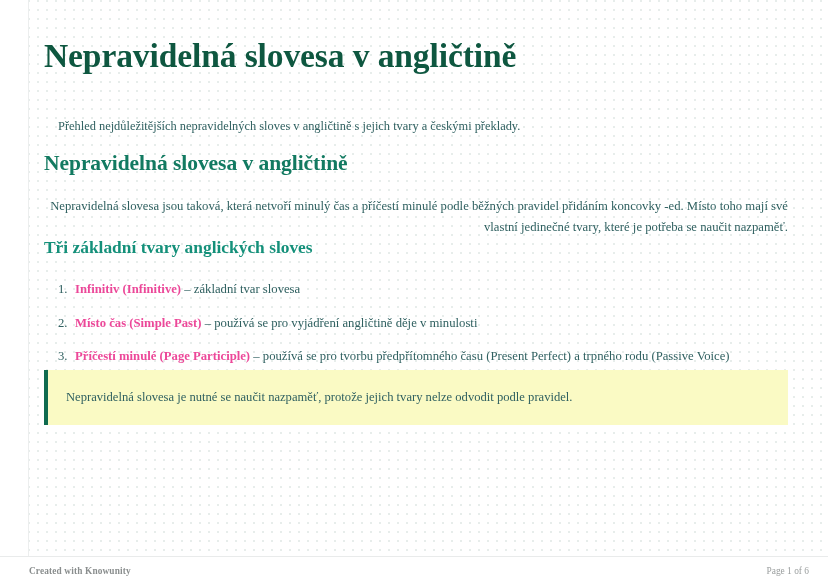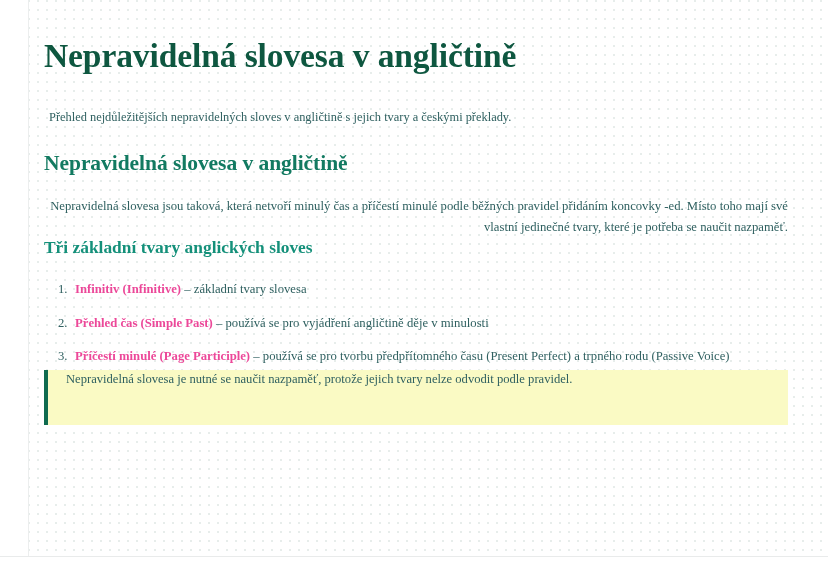--- a/index.html
+++ b/index.html
@@ -77,21 +77,21 @@
     top: 36px;
     left: 0;
     font-size: 33.5px;
     line-height: 1.18;
     font-weight: 700;
     letter-spacing: -0.1px;
     color: #0e5740;
   }
 
   p.doc-subtitle {
-    margin: 5px;
+    margin: 14px;
     position: absolute;
     top: 104px;
     left: 0;
     width: 746px;
     font-size: 12.4px;
     line-height: 1.45;
     color: #2f6060;
   }
 
   h2.section-title {
@@ -168,21 +168,21 @@
   
   .callout {
     position: absolute;
     top: 370px;
     left: 0;
     width: 744px;
     height: 55px;
     background: #fafac4;
     border-left: 4px solid #0f6b4f;
     display: flex;
-    align-items: flex-start;
+    align-items: center;
   }
   .callout .callout-text {
     padding-left: 18px;
     padding-right: 14px;
     font-size: 12.6px;
     line-height: 1.45;
     color: #2f6060;
   }
 
   
@@ -237,31 +237,35 @@
     <p class="doc-subtitle">Přehled nejdůležitějších nepravidelných sloves v angličtině s jejich tvary a českými překlady.</p>
 
     <h2 class="section-title">Nepravidelná slovesa v angličtině</h2>
 
     <p class="section-para">Nepravidelná slovesa jsou taková, která netvoří minulý čas a příčestí minulé podle běžných pravidel přidáním koncovky -ed. Místo toho mají své vlastní jedinečné tvary, které je potřeba se naučit nazpaměť.</p>
 
     <h3 class="sub-title">Tři základní tvary anglických sloves</h3>
 
     <ol class="forms-list">
       <li>
-        <span class="num">1.</span><span class="term">Infinitiv (Infinitive)</span><span class="desc"> – základní tvary slovesa</span>
+        <span class="num">1.</span><span class="term">Infinitiv (Infinitive)</span><span class="desc"> – základní tvar slovesa</span>
       </li>
       <li>
-        <span class="num">2.</span><span class="term">Přehled čas (Simple Past)</span><span class="desc"> – používá se pro vyjádření angličtině děje v minulosti</span>
+        <span class="num">2.</span><span class="term">Místo čas (Simple Past)</span><span class="desc"> – používá se pro vyjádření angličtině děje v minulosti</span>
       </li>
       <li>
         <span class="num">3.</span><span class="term">Příčestí minulé (Page Participle)</span><span class="desc"> – používá se pro tvorbu předpřítomného času (Present Perfect) a trpného rodu (Passive Voice)</span>
       </li>
     </ol>
 
     <div class="callout">
       <div class="callout-text">Nepravidelná slovesa je nutné se naučit nazpaměť, protože jejich tvary nelze odvodit podle pravidel.</div>
     </div>
 
   </div>
 
   <div class="footer-rule"></div>
+  <div class="footer">
+    <div class="brand">Created with Knowunity</div>
+    <div class="pageno">Page 1 of 6</div>
+  </div>
 
 </div>
 
 </body></html>

